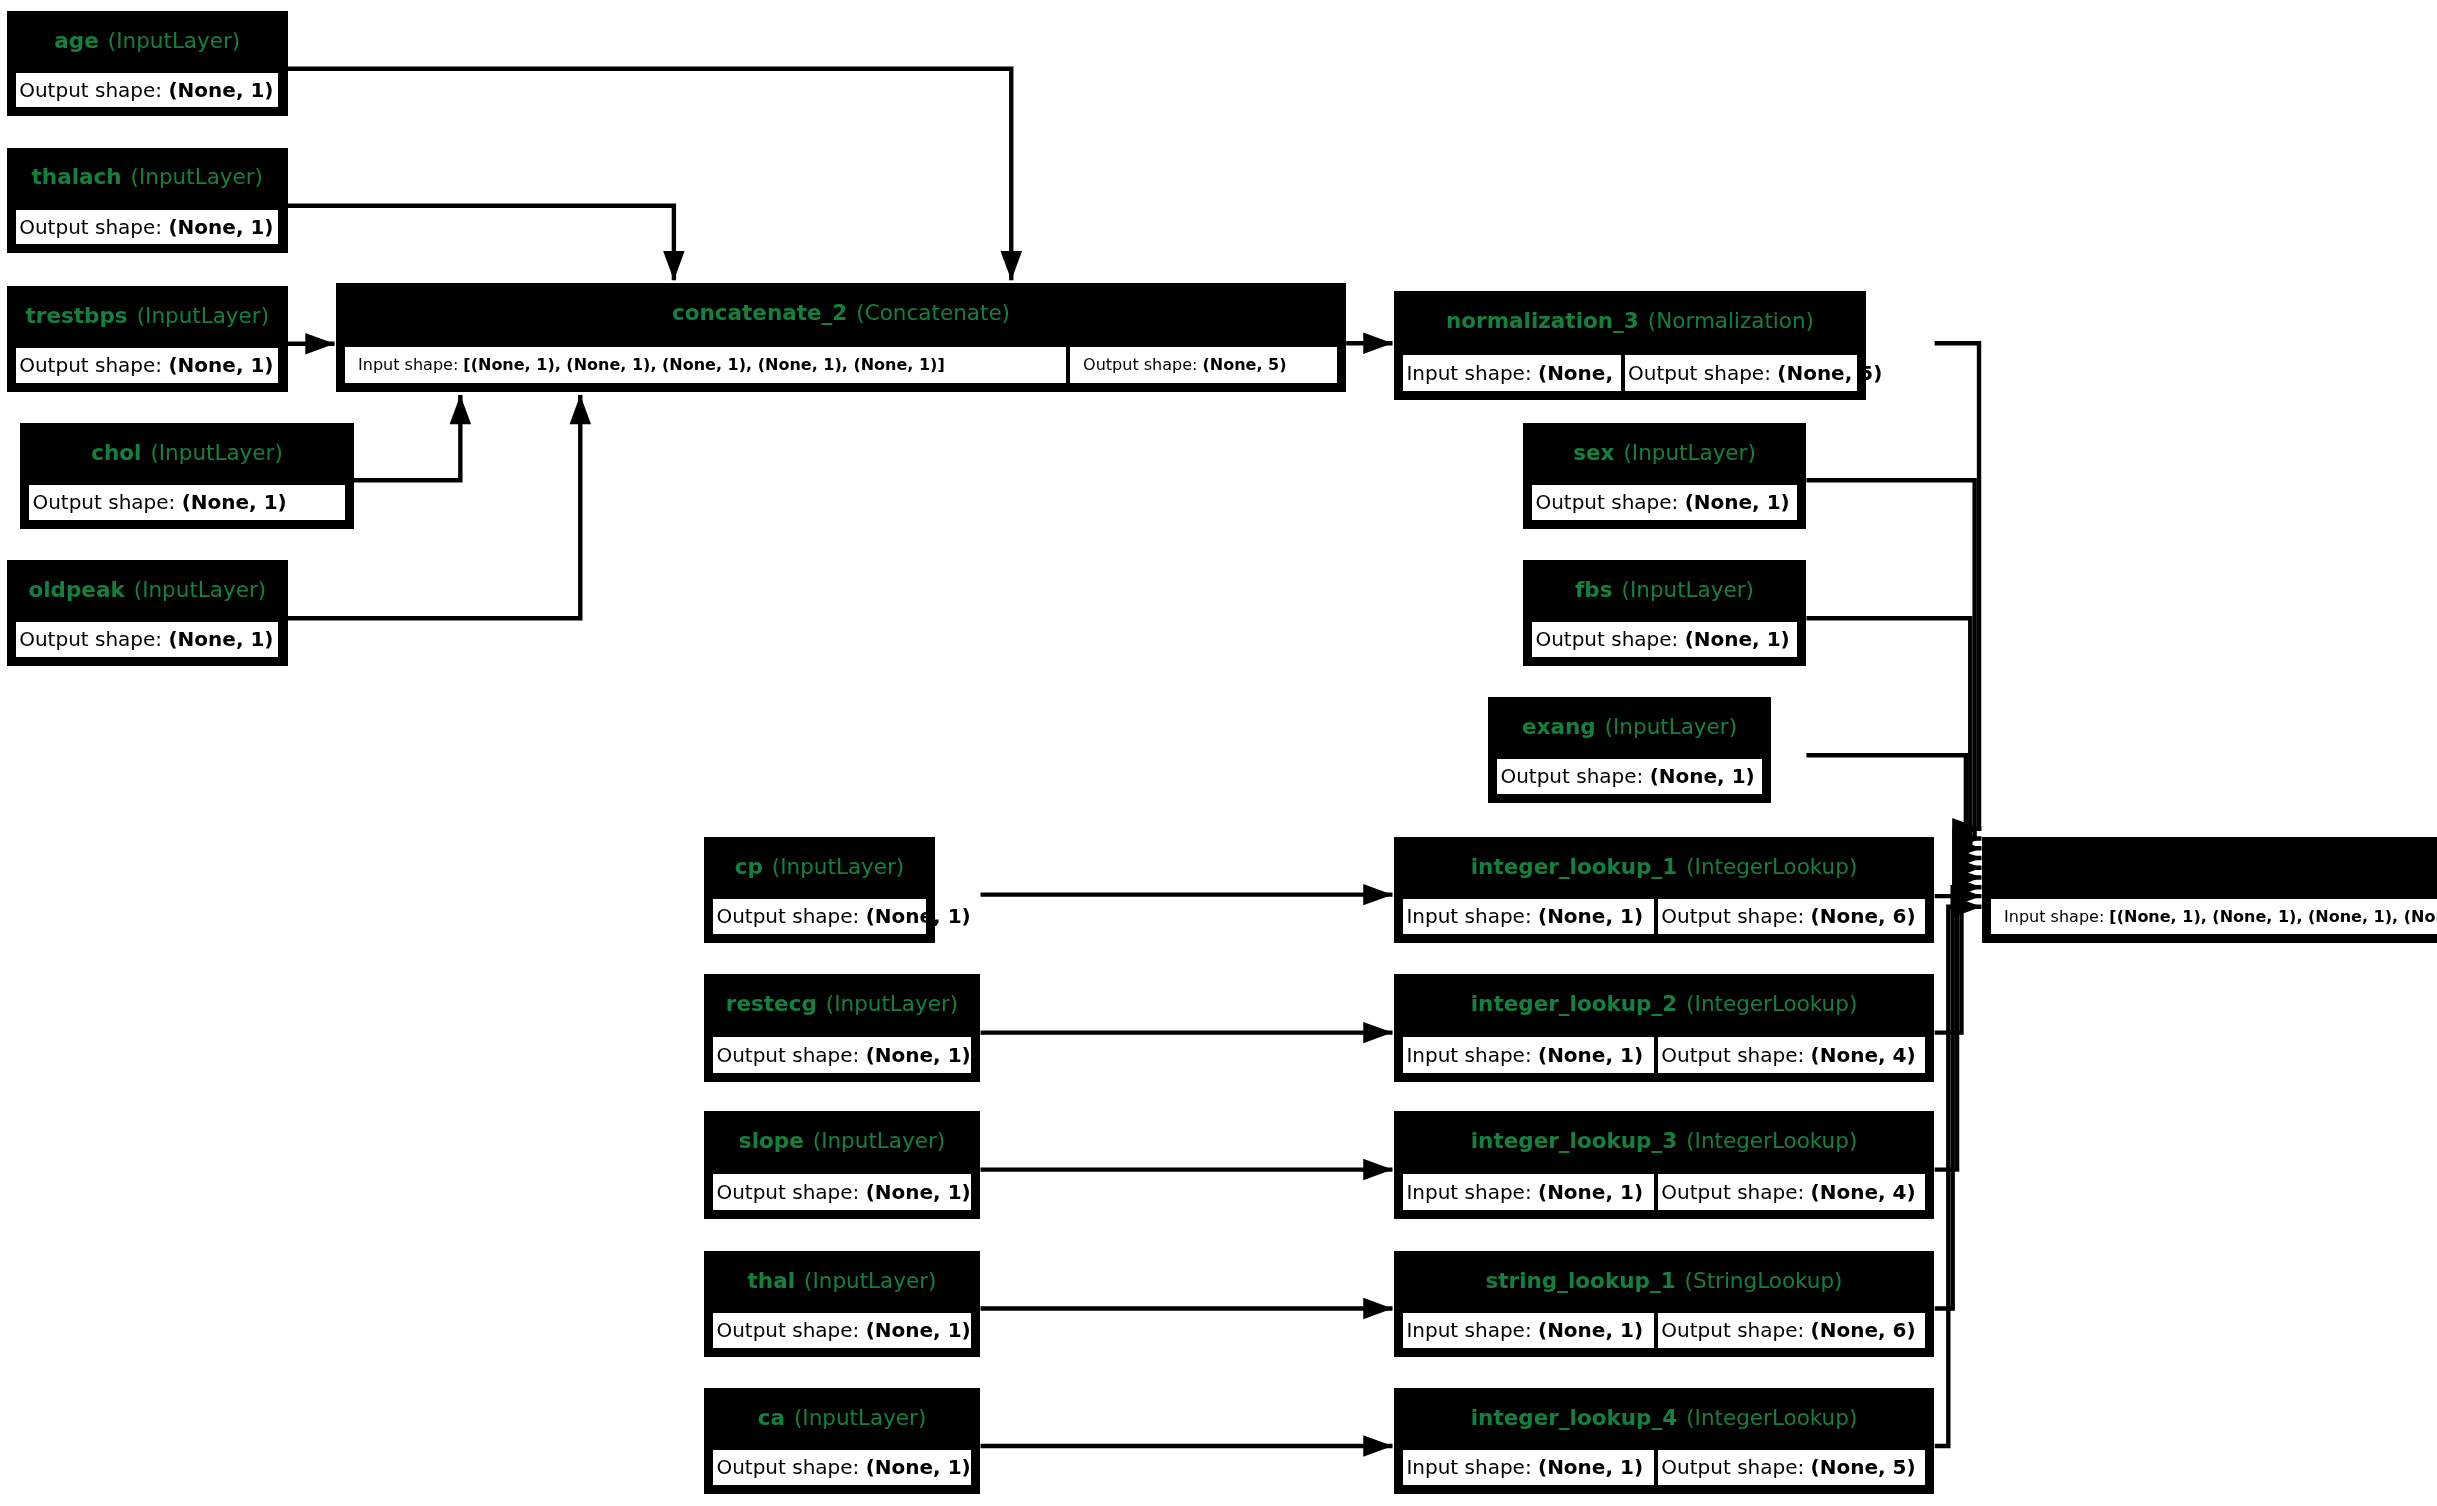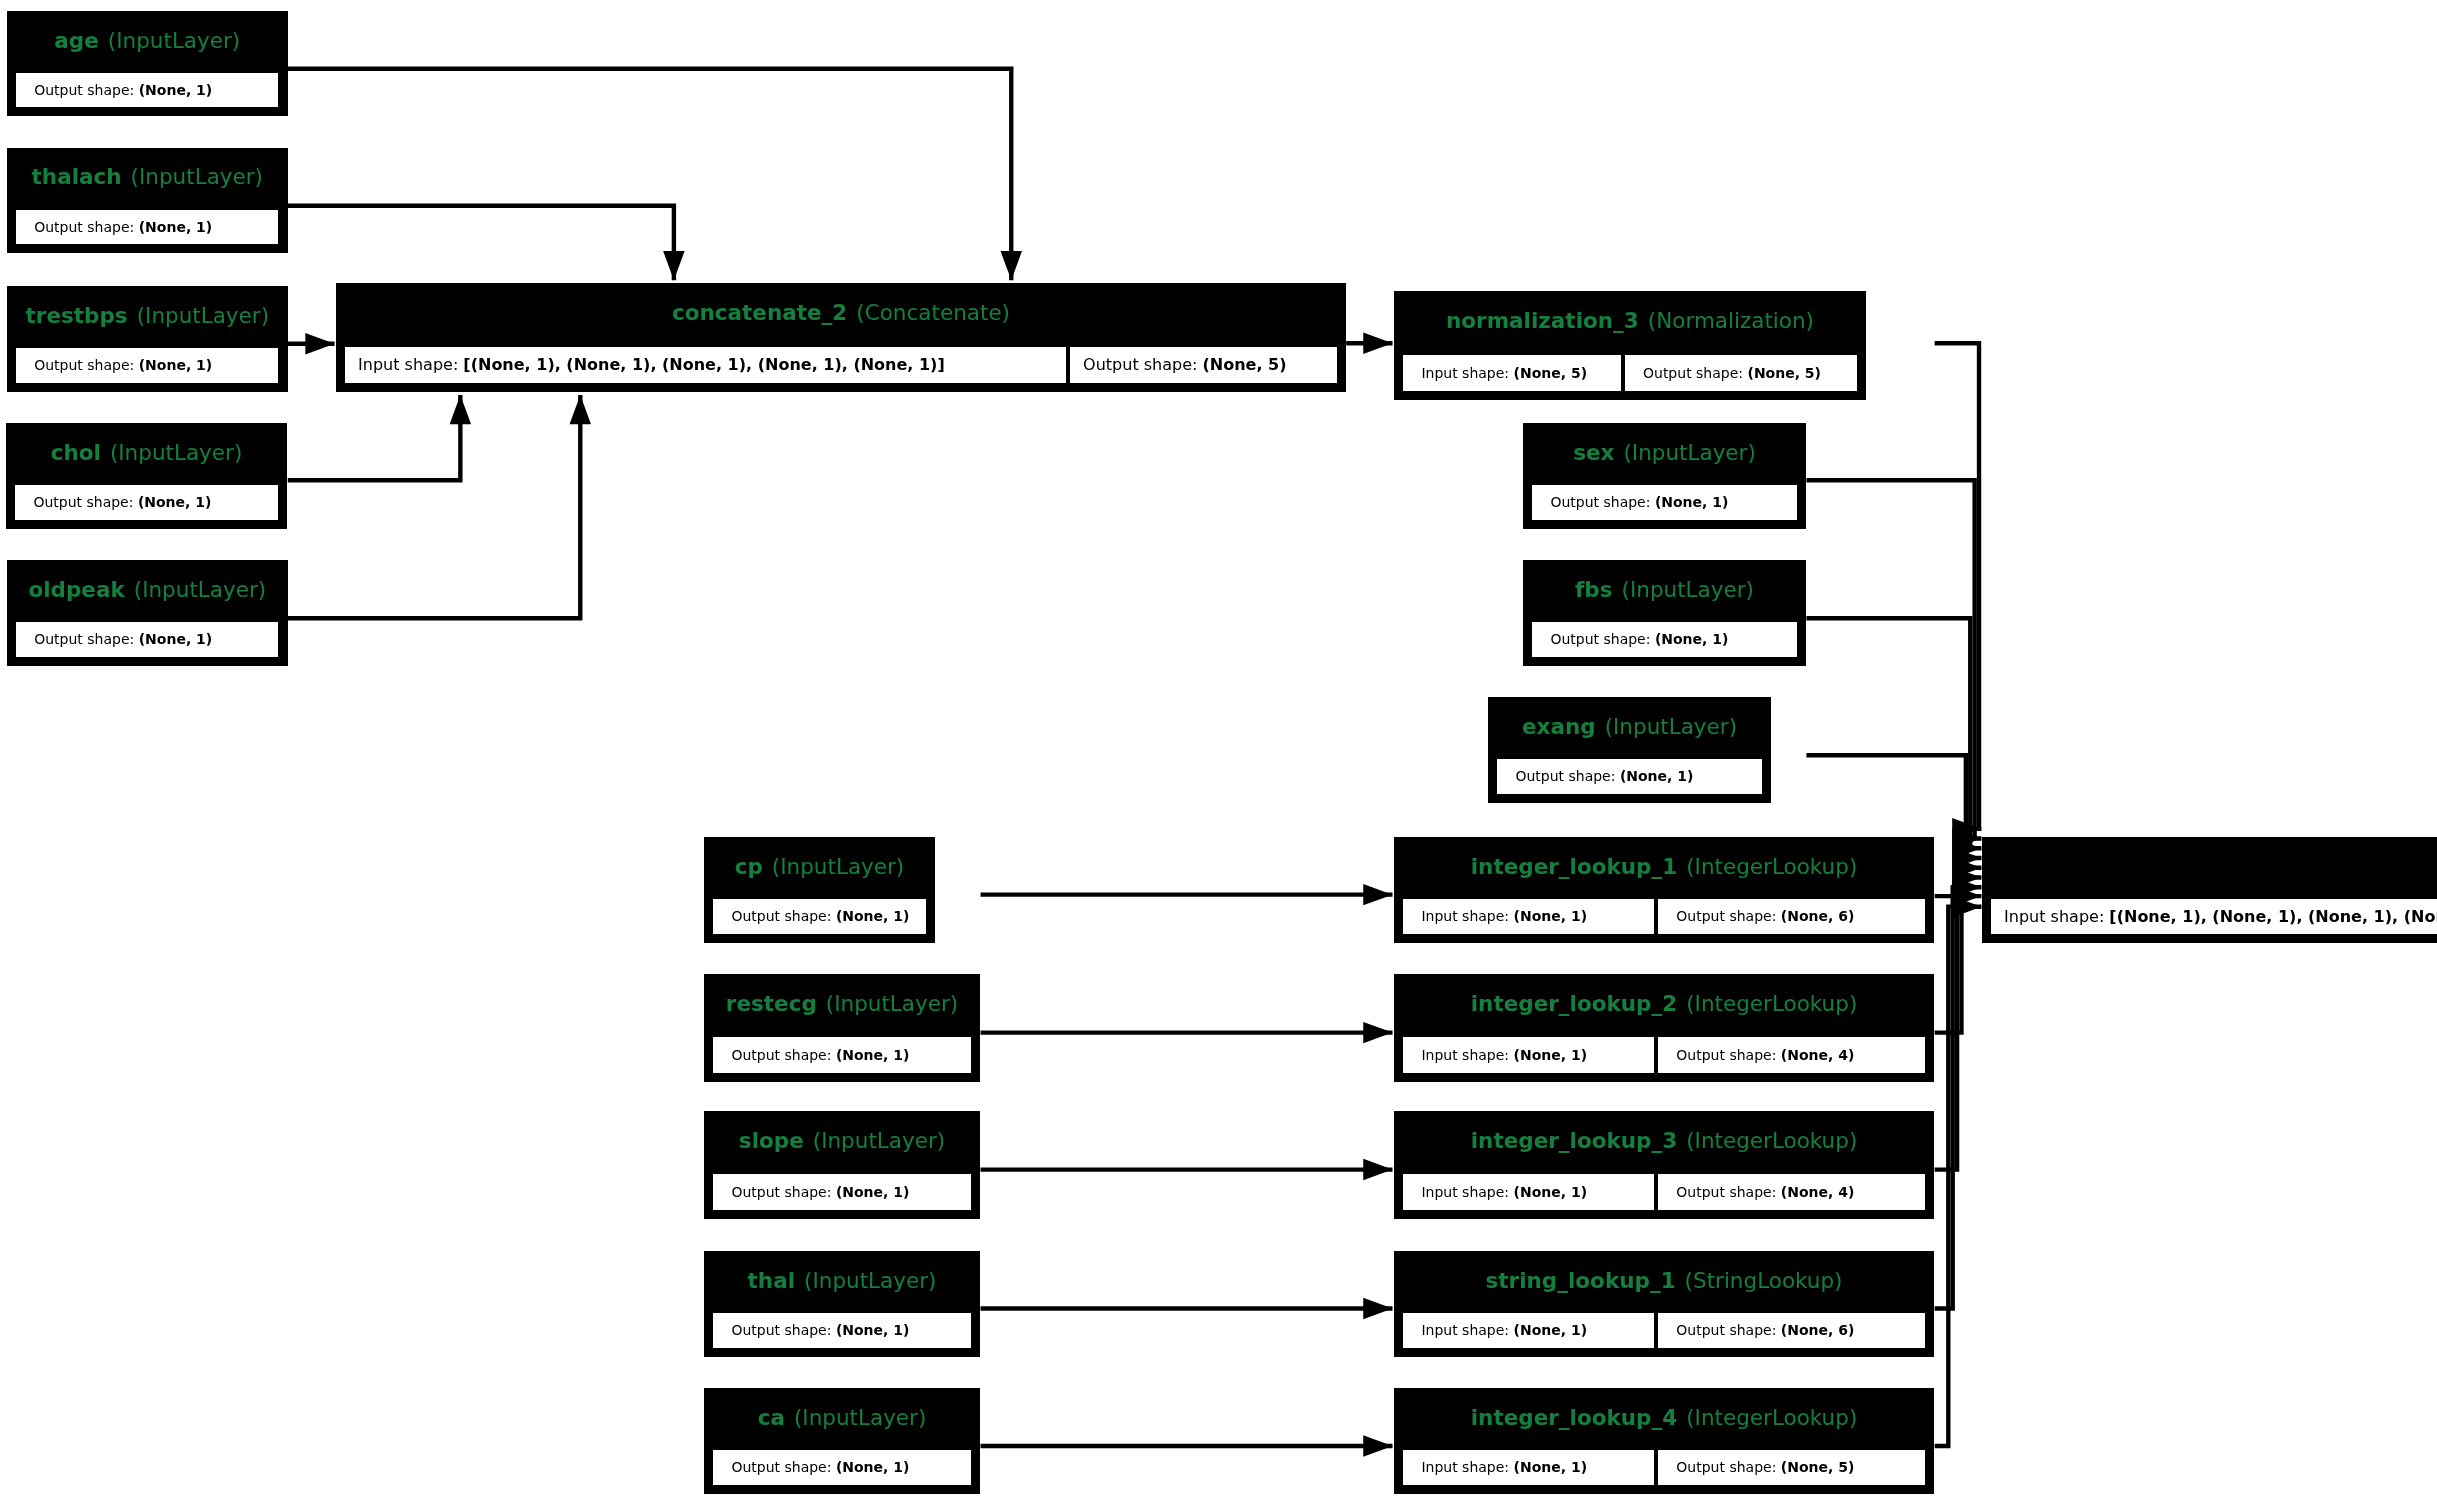--- a/index.html
+++ b/index.html
@@ -22,21 +22,21 @@
   .tp{margin-left:9px;font-weight:normal;}
   .cells{
     height:45%;display:flex;
     padding:0 5.4px 5.4px 5.4px;box-sizing:border-box;
   }
   .cell{
     flex:1 1 auto;background:#ffffff;border:4.4px solid #000000;
     box-sizing:border-box;display:flex;align-items:center;min-width:0;
   }
   .cell + .cell{margin-left:-4.4px;}
-  .ci{white-space:pre;font-size:14px;color:#000000;padding-left:18px;}
+  .ci{white-space:pre;font-size:20px;color:#000000;padding-left:3px;}
   .val{font-weight:bold;}
   .small-text .ci{font-size:16px;padding-left:12.7px;}
 </style>
 </head>
 <body>
 
 <div id="canvas">
 
   <svg class="edges" width="3471" height="1506" viewBox="0 0 7119 3089">
     <defs>
@@ -88,21 +88,21 @@
 
   <div class="node" style="left:6.8px;top:286px;width:281px;height:106px">
     <div class="title"><span class="nm">trestbps</span><span class="tp">(InputLayer)</span></div>
     <div class="cells">
         <div class="cell">
           <div class="ci"><span class="pfx">Output shape: </span><span class="val">(None, 1)</span></div>
         </div>
       </div>
   </div>
 
-  <div class="node" style="left:6px;top:423px;width:281px;height:106px">
+  <div class="node" style="left:20px;top:423px;width:334px;height:106px">
     <div class="title"><span class="nm">chol</span><span class="tp">(InputLayer)</span></div>
     <div class="cells">
         <div class="cell">
           <div class="ci"><span class="pfx">Output shape: </span><span class="val">(None, 1)</span></div>
         </div>
       </div>
   </div>
 
   <div class="node" style="left:6.8px;top:560px;width:281px;height:106px">
     <div class="title"><span class="nm">oldpeak</span><span class="tp">(InputLayer)</span></div>

